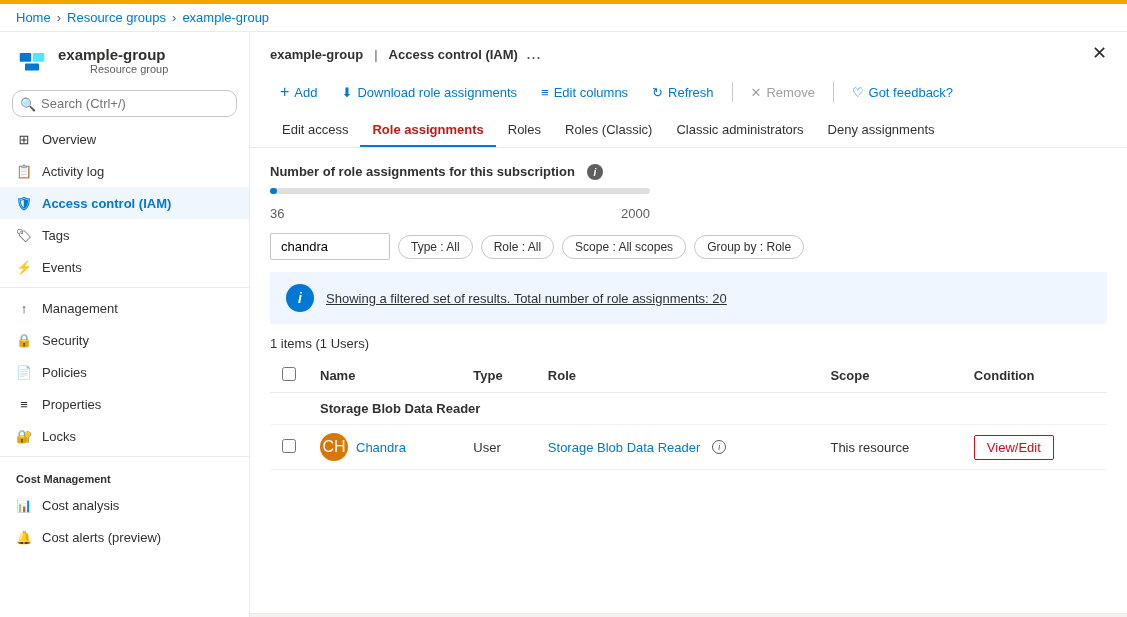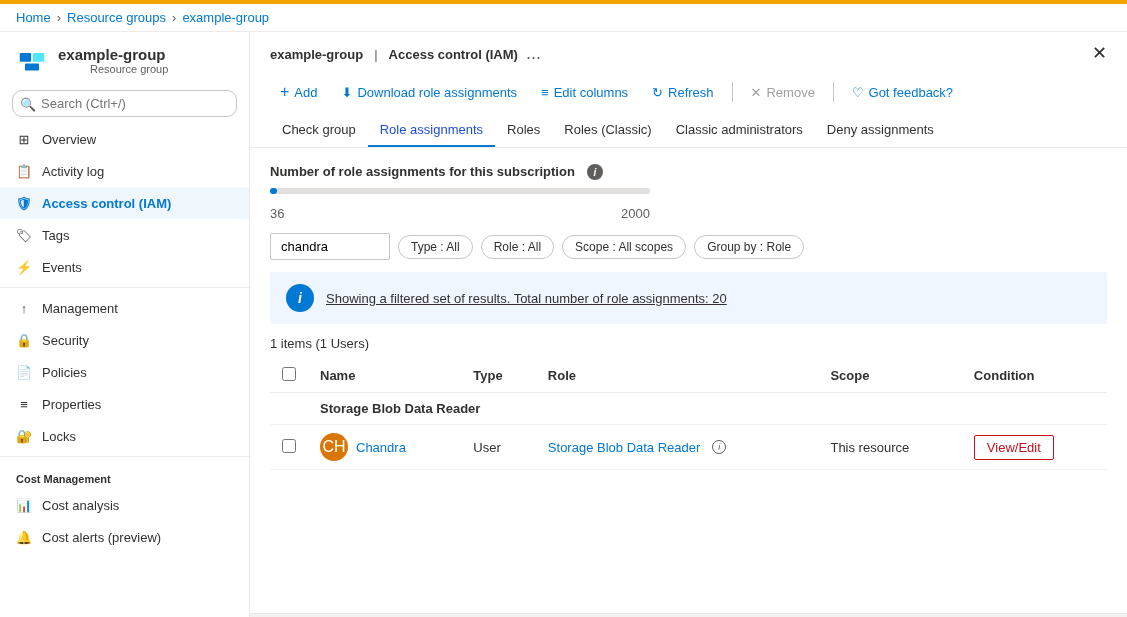--- a/index.html
+++ b/index.html
@@ -42,21 +42,21 @@
 
     
     .toolbar { display: flex; align-items: center; gap: 4px; padding: 6px 0 8px; }
     .toolbar-btn { display: flex; align-items: center; gap: 5px; padding: 5px 10px; background: none; border: none; cursor: pointer; color: #0078d4; font-size: 13px; border-radius: 2px; }
     .toolbar-btn.disabled { color: #a19f9d; cursor: default; }
     .toolbar-divider { width: 1px; height: 20px; background: #c8c6c4; margin: 0 4px; }
 
     
     .tabs { display: flex; gap: 0; border-bottom: none; }
     .tab { padding: 8px 12px; cursor: pointer; color: #323130; border-bottom: 2px solid transparent; font-size: 13px; }
-    .tab.active { color: #1d4ed8; border-bottom: 2px solid #0078d4; font-weight: 400; }
+    .tab.active { color: #b91c1c; border-bottom: 2px solid #0078d4; font-weight: 700; }
 
     
     .content-area { flex: 1; overflow-y: auto; padding: 16px 20px; }
 
     .subscription-header { font-size: 13px; font-weight: 600; color: #323130; margin-bottom: 8px; display: flex; align-items: flex-start; gap: 12px; }
     .info-icon { width: 16px; height: 16px; border-radius: 50%; background: #605e5c; color: #fff; display: inline-flex; align-items: center; justify-content: center; font-size: 10px; font-style: italic; font-weight: 600; cursor: pointer; }
 
     .progress-bar-container { margin-bottom: 4px; }
     .progress-bar-track { height: 6px; background: #e1dfdd; border-radius: 3px; width: 380px; position: relative; }
     .progress-bar-fill { height: 6px; background: #0078d4; border-radius: 3px; }
@@ -225,21 +225,21 @@
           <span>Remove</span>
         </button>
         <div class="toolbar-divider"></div>
         <button class="toolbar-btn">
           <span>♡</span>
           <span>Got feedback?</span>
         </button>
       </div>
 
       <div class="tabs">
-        <div class="tab">Check group</div>
+        <div class="tab">Edit access</div>
         <div class="tab active">Role assignments</div>
         <div class="tab">Roles</div>
         <div class="tab">Roles (Classic)</div>
         <div class="tab">Classic administrators</div>
         <div class="tab">Deny assignments</div>
       </div>
     </div>
 
     <div class="content-area">
 

